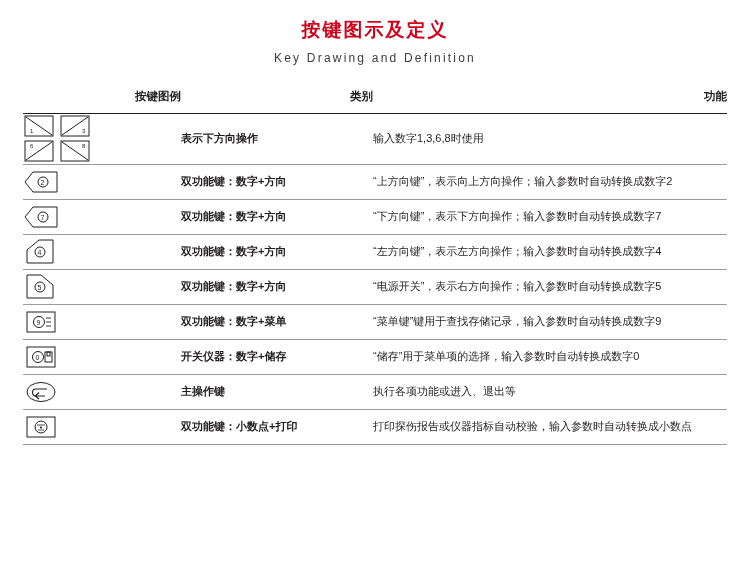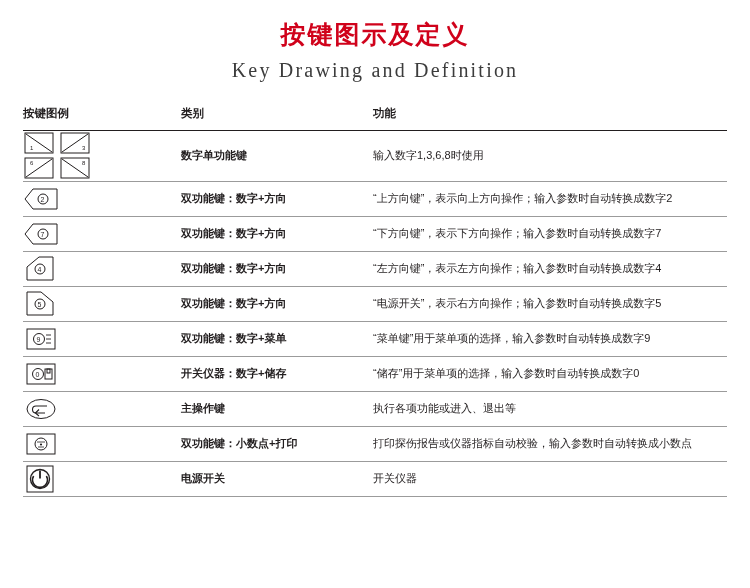--- a/index.html
+++ b/index.html
@@ -19,48 +19,47 @@
     width: 750px;
     height: 588px;
     position: relative;
     box-sizing: border-box;
   }
   .title-block {
     text-align: center;
     padding-top: 18px;
   }
   .title-cn {
-    font-size: 25px;
+    font-size: 19px;
     font-weight: bold;
     color: #d0021b;
     letter-spacing: 2px;
     line-height: 1.3;
   }
   .title-en {
-    font-size: 20px;
+    font-size: 12px;
     color: #3c3c3c;
     letter-spacing: 2.2px;
     margin-top: 8px;
     font-weight: normal;
-    font-family: Liberation Serif, serif;
   }
   table.keytable {
     margin: 24px auto 0 auto;
     width: 704px;
     border-collapse: collapse;
     table-layout: fixed;
   }
   table.keytable col.c1 { width: 158px; }
   table.keytable col.c2 { width: 192px; }
   table.keytable col.c3 { width: 354px; }
 
   table.keytable th {
     font-size: 11.5px;
     font-weight: bold;
-    text-align: left;
+    text-align: right;
     padding: 0 0 9px 0;
     border-bottom: 1px solid #221e1f;
     vertical-align: bottom;
     color: #221e1f;
   }
   table.keytable td {
     font-size: 11px;
     vertical-align: middle;
     border-bottom: 1px solid #9b9b9b;
     padding: 0;
@@ -131,21 +130,21 @@
                   <path d="M65 46 L39 28"></path>
                 </g>
                 <text x="7" y="19" font-size="6" fill="#221e1f" font-family="Liberation Sans, sans-serif">1</text>
                 <text x="59" y="19" font-size="6" fill="#221e1f" font-family="Liberation Sans, sans-serif">3</text>
                 <text x="7" y="34" font-size="6" fill="#221e1f" font-family="Liberation Sans, sans-serif">6</text>
                 <text x="59" y="34" font-size="6" fill="#221e1f" font-family="Liberation Sans, sans-serif">8</text>
               </svg>
             </span>
           </div>
         </td>
-        <td class="cat">数字单功能键</td>
+        <td class="cat">表示下方向操作</td>
         <td class="func">输入数字1,3,6,8时使用</td>
       </tr>
 
       <tr>
         <td class="icon">
           <div class="keycell">
             <span class="keyglyph">
               <svg width="40" height="26" viewBox="0 0 40 26">
                 <g fill="none" stroke="#221e1f" stroke-width="1">
                   <path d="M2 13 L10 3 L34 3 L34 23 L10 23 Z"></path>
@@ -223,21 +222,21 @@
                   <rect x="4" y="3" width="28" height="20"></rect>
                   <circle cx="16" cy="13" r="5.5"></circle>
                   <path d="M23 9 L28 9 M23 13 L28 13 M23 17 L28 17" stroke-width="0.9"></path>
                 </g>
                 <text x="13.5" y="15.5" font-size="7" fill="#221e1f" font-family="Liberation Sans, sans-serif">9</text>
               </svg>
             </span>
           </div>
         </td>
         <td class="cat">双功能键：数字+菜单</td>
-        <td class="func">“菜单键”用于菜单项的选择，输入参数时自动转换成数字9</td>
+        <td class="func">“菜单键”键用于查找存储记录，输入参数时自动转换成数字9</td>
       </tr>
 
       <tr>
         <td class="icon">
           <div class="keycell">
             <span class="keyglyph">
               <svg width="40" height="26" viewBox="0 0 40 26">
                 <g fill="none" stroke="#221e1f" stroke-width="1">
                   <rect x="4" y="3" width="28" height="20"></rect>
                   <circle cx="15" cy="13" r="5.5"></circle>
@@ -285,34 +284,16 @@
                 <circle cx="18" cy="13.5" r="1.1" fill="#221e1f"></circle>
               </svg>
             </span>
           </div>
         </td>
         <td class="cat">双功能键：小数点+打印</td>
         <td class="func">打印探伤报告或仪器指标自动校验，输入参数时自动转换成小数点</td>
       </tr>
 
 
-      <tr>
-        <td class="icon">
-          <div class="keycell">
-            <span class="keyglyph">
-              <svg width="40" height="30" viewBox="0 0 40 30">
-                <g fill="none" stroke="#221e1f" stroke-width="1">
-                  <rect x="4" y="2" width="26" height="26"></rect>
-                  <circle cx="17" cy="15" r="9.5" stroke-width="1.4"></circle>
-                  <path d="M10.6 12 A7.5 7.5 0 1 0 23.4 12" stroke-width="1.6"></path>
-                  <path d="M17 6.5 L17 14.5" stroke-width="1.8"></path>
-                </g>
-              </svg>
-            </span>
-          </div>
-        </td>
-        <td class="cat">电源开关</td>
-        <td class="func">开关仪器</td>
-      </tr>
 
     </tbody>
   </table>
 </div>
 
 </body></html>

